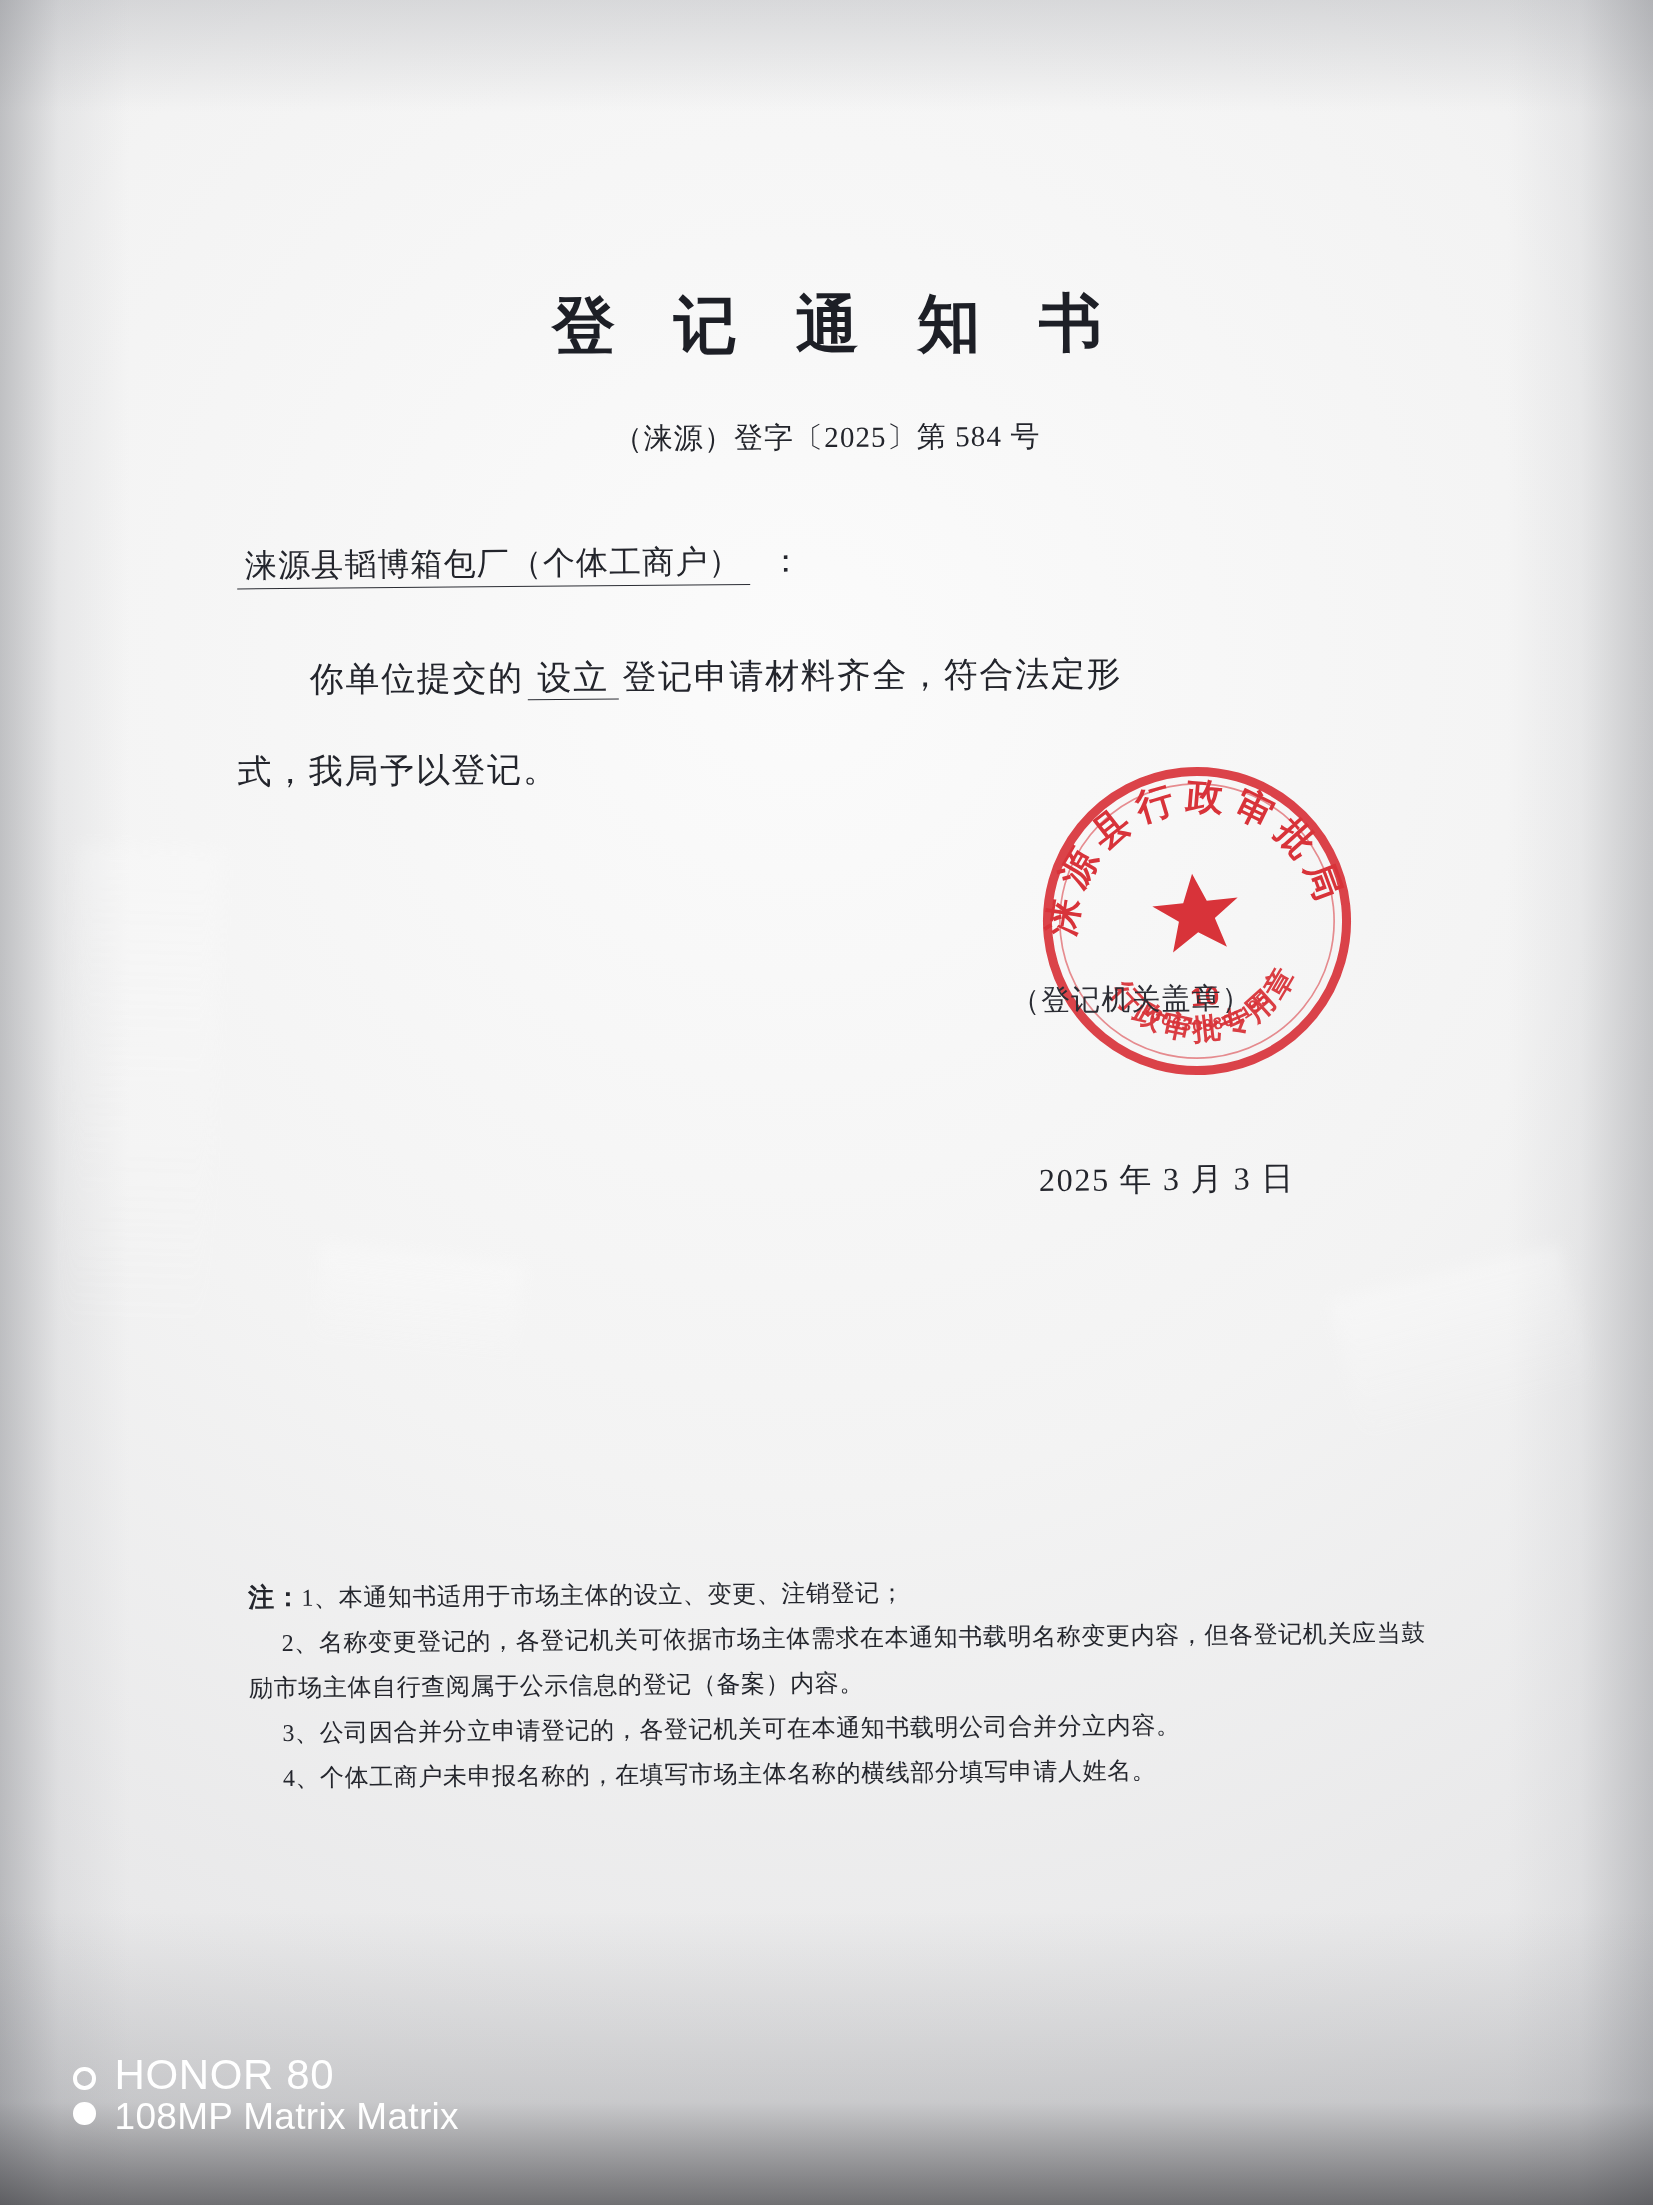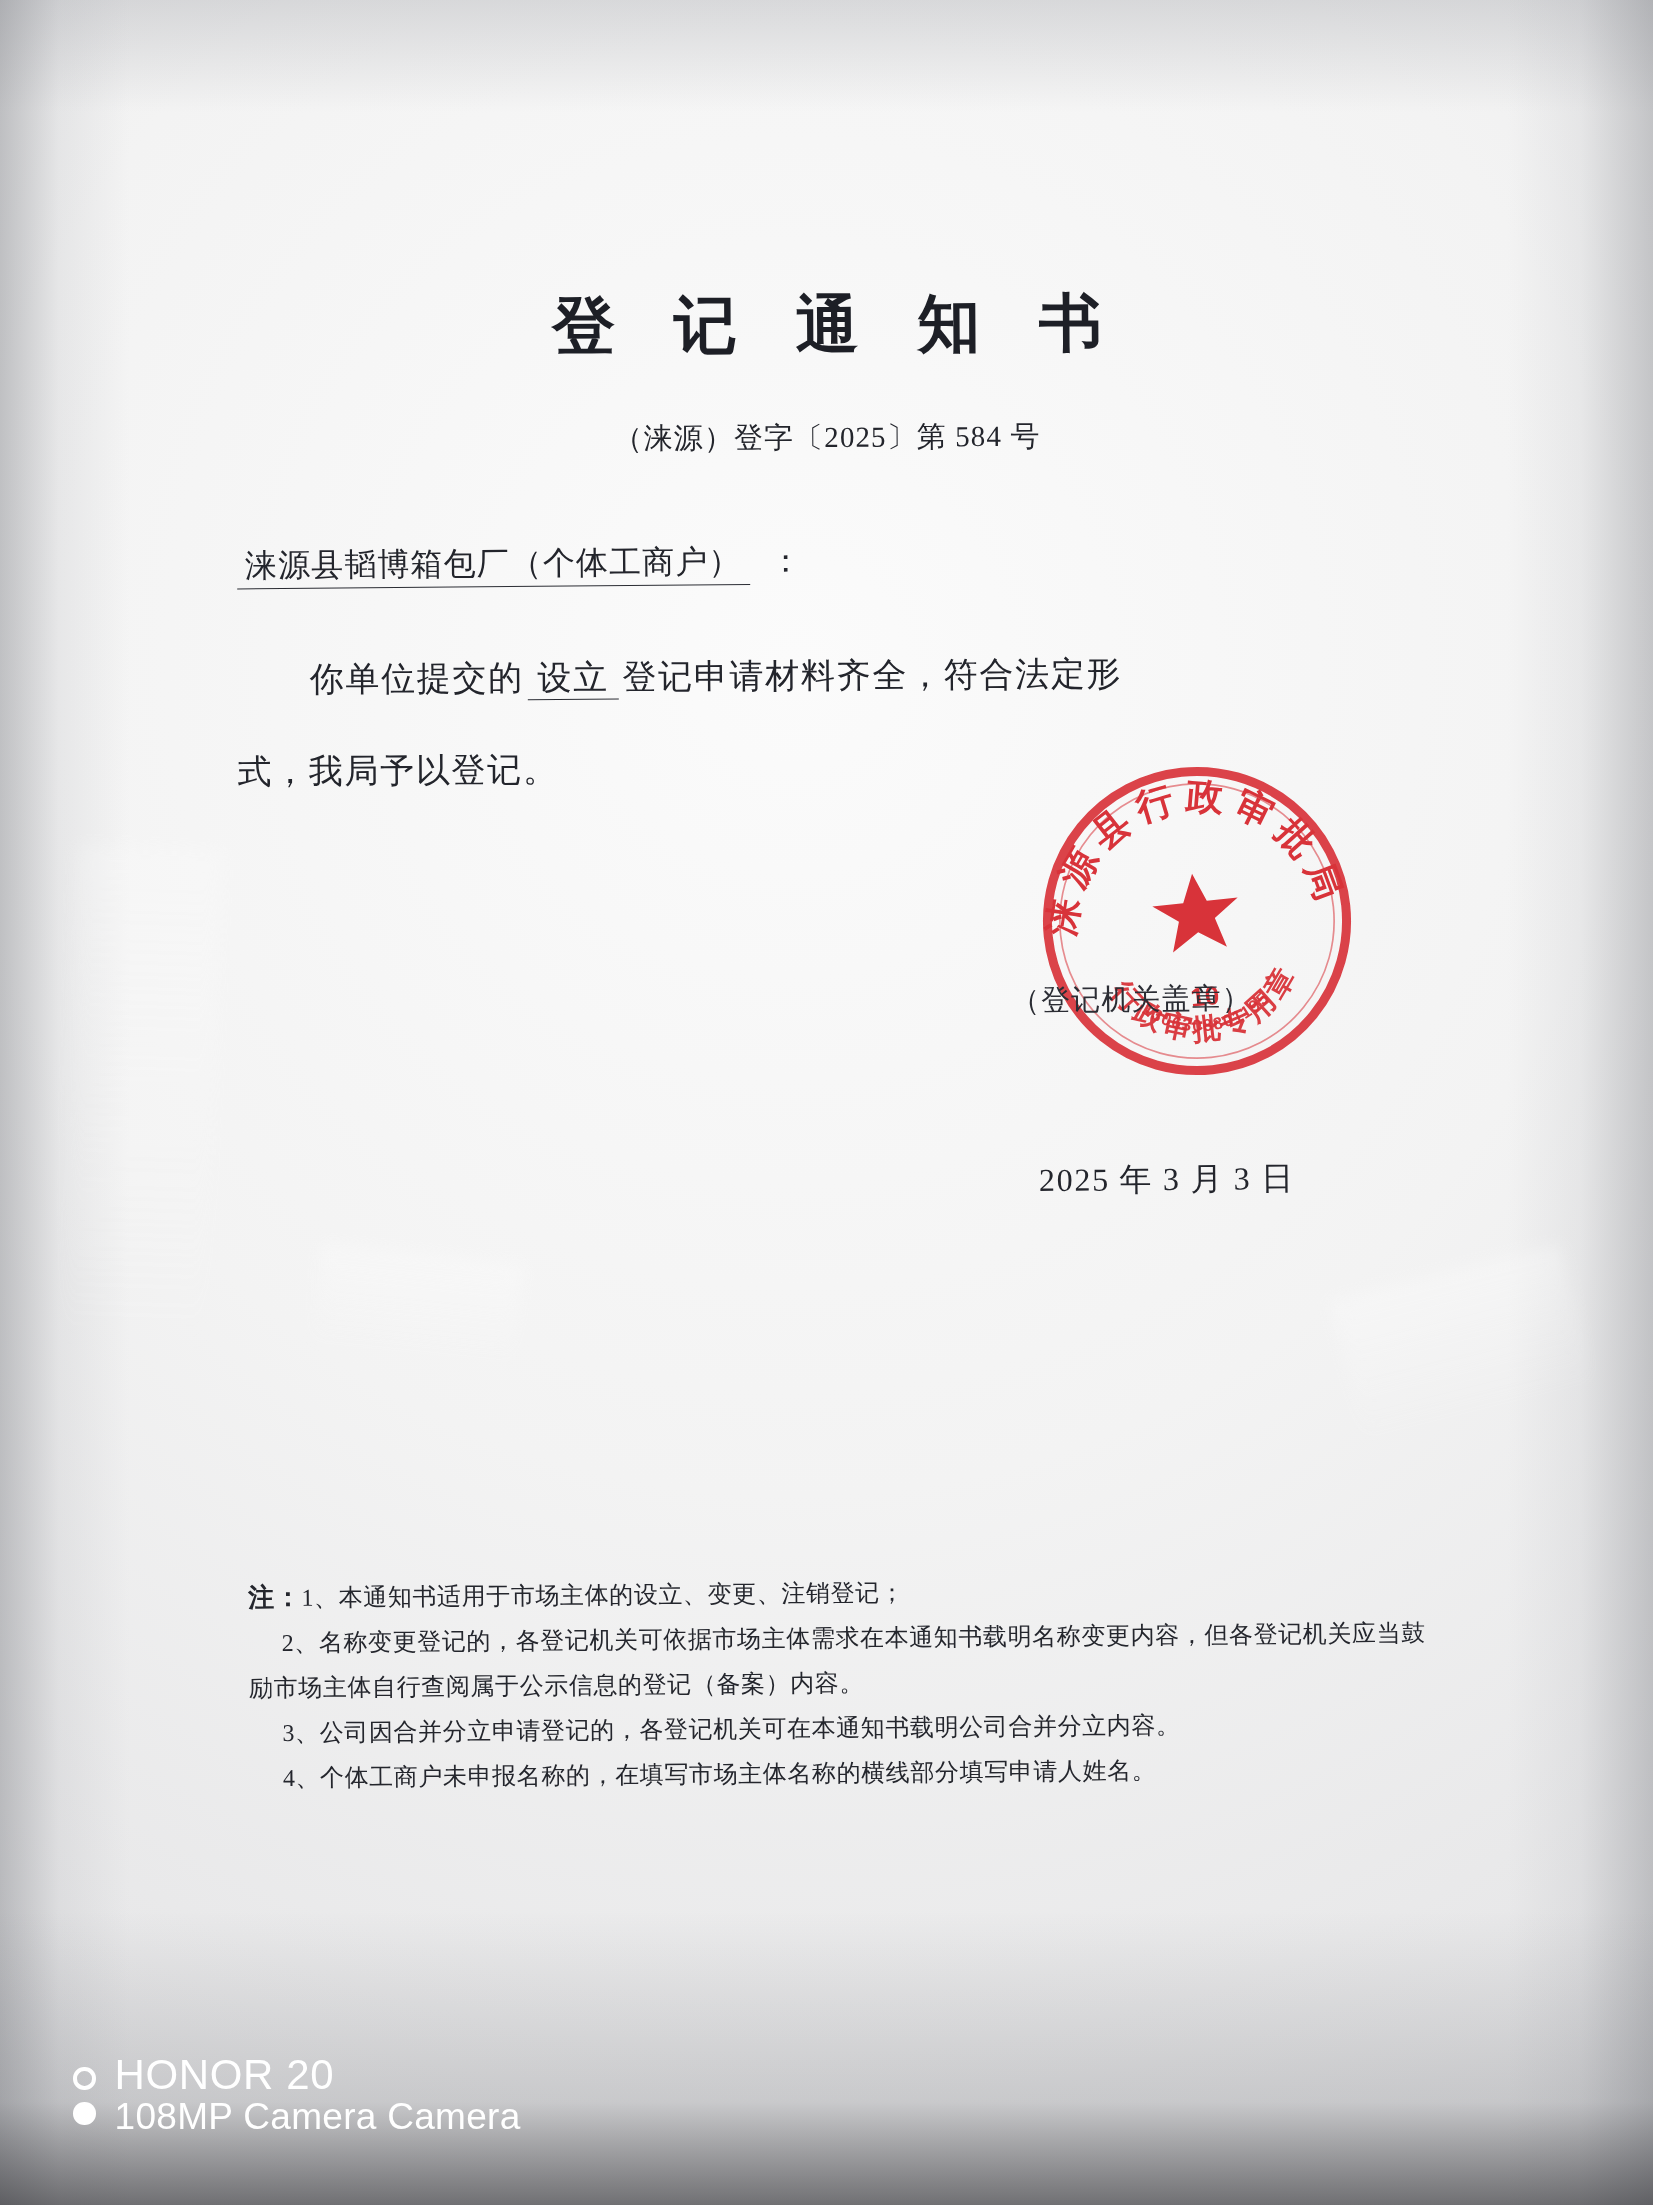--- a/index.html
+++ b/index.html
@@ -280,18 +280,18 @@
   </div>
 
   <div id="shade-bottom"></div>
 
   <div id="watermark">
     <div id="wm-dots">
       <span class="wm-ring"></span>
       <span class="wm-dot"></span>
     </div>
     <div id="wm-text">
-      <span id="wm-brand">HONOR 20</span>
-      <span id="wm-model">108MP Camera Camera</span>
+      <span id="wm-brand">HONOR 80</span>
+      <span id="wm-model">108MP Matrix Matrix</span>
     </div>
   </div>
 </div>
 
 
 </body></html>

